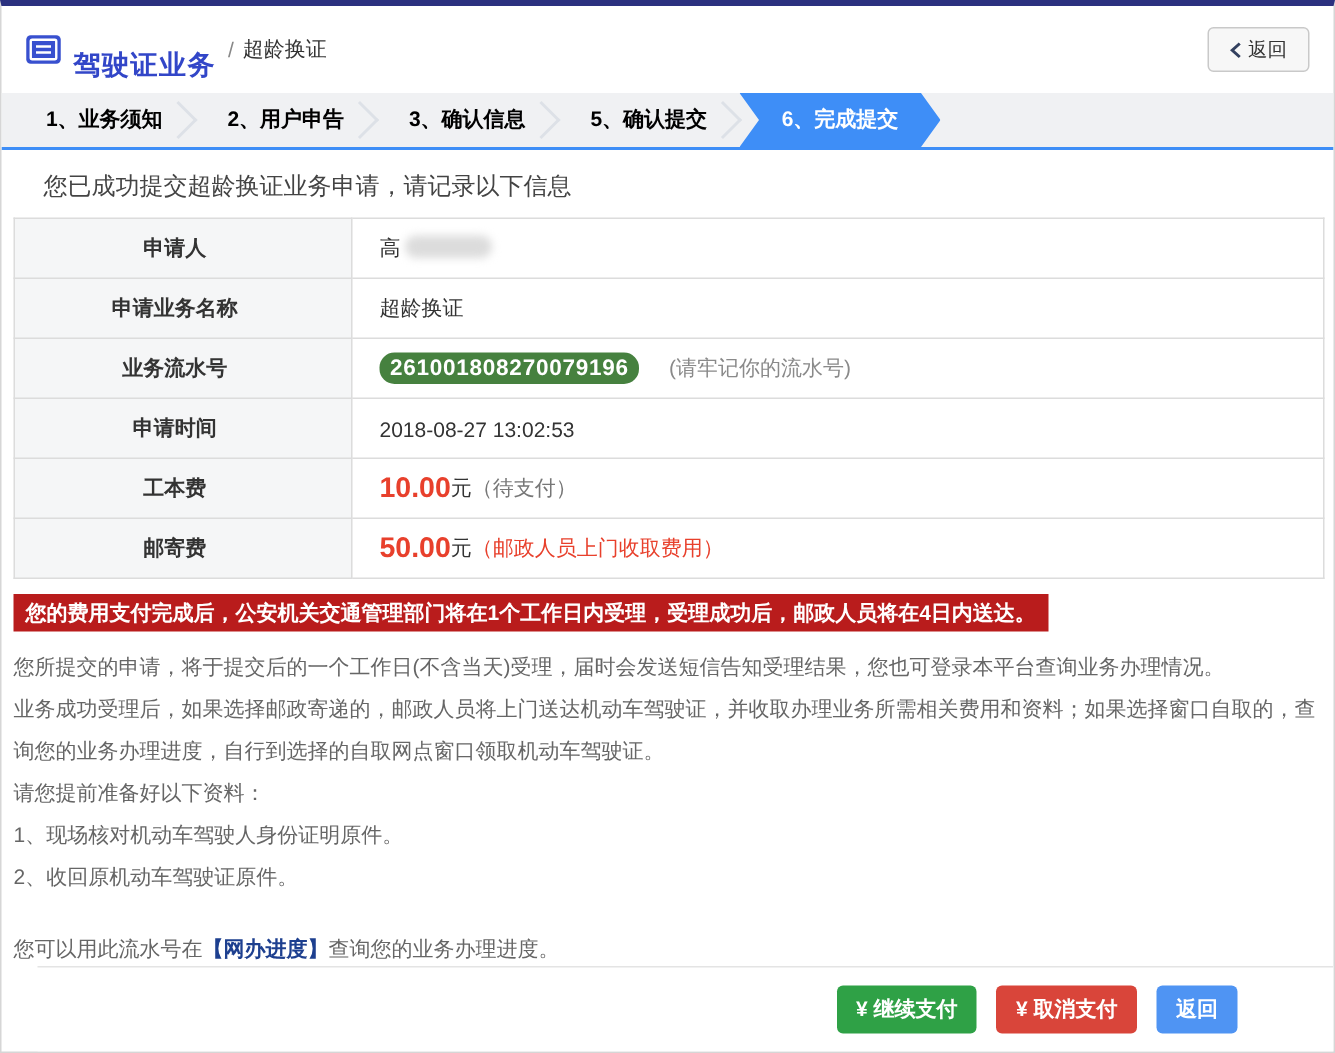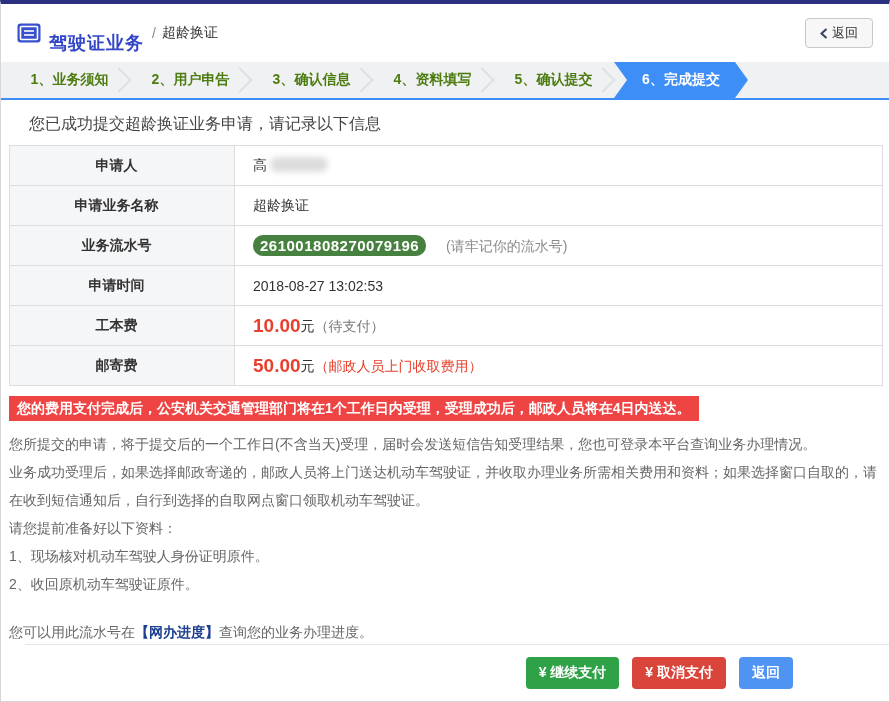--- a/index.html
+++ b/index.html
@@ -15,21 +15,21 @@
   .subtitle{font-size:14px;color:#333;}
   .back-btn{margin-left:auto;margin-right:4px;display:inline-flex;align-items:center;gap:4px;
             background:#f7f7f7;border:1px solid #c9c9c9;border-radius:4px;
             padding:5px 14px;font-size:13px;color:#333;cursor:pointer;}
   .back-btn svg{display:block;}
 
   
   .steps{height:36px;background:#f0f1f3;border-bottom:2px solid #3e8ef7;
          display:flex;align-items:stretch;padding-left:8px;}
   .step{position:relative;width:121px;display:flex;align-items:center;justify-content:center;
-        font-size:14px;font-weight:bold;color:#4d7c0f;}
+        font-size:14px;font-weight:bold;color:#000000;}
   .step:not(.active):not(:last-child)::after{content:"";position:absolute;right:2px;top:9px;
         width:16px;height:16px;border-top:2px solid #dde1e7;border-right:2px solid #dde1e7;
         transform:rotate(45deg);}
   .step.active{width:134px;background:#3e8ef7;color:#fff;
         clip-path:polygon(0 0,calc(100% - 13px) 0,100% 50%,calc(100% - 13px) 100%,0 100%,13px 50%);}
 
   
   .success-msg{margin:14px 0 10px 28px;font-size:16px;color:#444;}
 
   
@@ -42,33 +42,33 @@
   .serial-badge{display:inline-block;background:#46813f;color:#fff;font-weight:bold;
           font-size:15px;padding:2px 7px;letter-spacing:.5px;border-radius:10px;}
   .serial-note{color:#8a8a8a;margin-left:16px;}
   .amount{color:#e8402c;font-weight:bold;font-size:19px;vertical-align:-1px;}
   .unit{color:#333;}
   .note-gray{color:#777;}
   .note-red{color:#e8402c;}
 
   
   .banner-wrap{margin:10px 8px 0;}
-  .banner{display:inline-block;background:#ef4444;color:#fff;font-weight:bold;
+  .banner{display:inline-block;background:#b91c1c;color:#fff;font-weight:bold;
           font-size:14px;padding:3px 8px;line-height:19px;}
 
   
   .paras{margin:9px 8px 0;color:#666;font-size:14px;}
   .paras p{margin:0;line-height:28px;}
   .progress-note{margin:20px 8px 0;color:#666;font-size:14px;line-height:28px;}
   .progress-link{color:#1d3f8f;font-weight:bold;cursor:pointer;}
 
   
   .footer{position:absolute;left:0;right:0;bottom:0;height:56px;border-top:1px solid #e4e4e4;
           background:#fff;display:flex;justify-content:flex-end;align-items:center;
-          padding-right:96px;gap:13px;margin-left:24px;}
+          padding-right:64px;gap:13px;margin-left:24px;}
   .btn{border:none;border-radius:4px;color:#fff;font-weight:bold;font-size:14px;
        padding:7px 13px;cursor:pointer;font-family:inherit;}
   .btn-green{background:#2fa146;}
   .btn-red{background:#d9453a;}
   .btn-blue{background:#4f94f3;}
 </style>
 </head>
 <body>
 
 <div class="page">
@@ -92,21 +92,20 @@
           </svg>
       </span>
       <span>返回</span>
     </button>
   </div>
 
   <div class="steps">
     <div class="step">1、业务须知</div>
     <div class="step">2、用户申告</div>
     <div class="step">3、确认信息</div>
-    <div class="step">4、资料填写</div>
     <div class="step">5、确认提交</div>
     <div class="step active">6、完成提交</div>
   </div>
 
   <div class="success-msg">您已成功提交超龄换证业务申请，请记录以下信息</div>
 
   <table class="info">
     <tbody>
       <tr>
         <td class="lbl">申请人</td>
@@ -141,21 +140,21 @@
       </tr>
     </tbody>
   </table>
 
   <div class="banner-wrap">
     <span class="banner">您的费用支付完成后，公安机关交通管理部门将在1个工作日内受理，受理成功后，邮政人员将在4日内送达。</span>
   </div>
 
   <div class="paras">
     <p>您所提交的申请，将于提交后的一个工作日(不含当天)受理，届时会发送短信告知受理结果，您也可登录本平台查询业务办理情况。</p>
-    <p>业务成功受理后，如果选择邮政寄递的，邮政人员将上门送达机动车驾驶证，并收取办理业务所需相关费用和资料；如果选择窗口自取的，请在收到短信通知后，自行到选择的自取网点窗口领取机动车驾驶证。</p>
+    <p>业务成功受理后，如果选择邮政寄递的，邮政人员将上门送达机动车驾驶证，并收取办理业务所需相关费用和资料；如果选择窗口自取的，查询您的业务办理进度，自行到选择的自取网点窗口领取机动车驾驶证。</p>
     <p>请您提前准备好以下资料：</p>
     <p>1、现场核对机动车驾驶人身份证明原件。</p>
     <p>2、收回原机动车驾驶证原件。</p>
   </div>
 
   <div class="progress-note">
     <span>您可以用此流水号在</span><span class="progress-link">【网办进度】</span><span>查询您的业务办理进度。</span>
   </div>
 
   <div class="footer">

